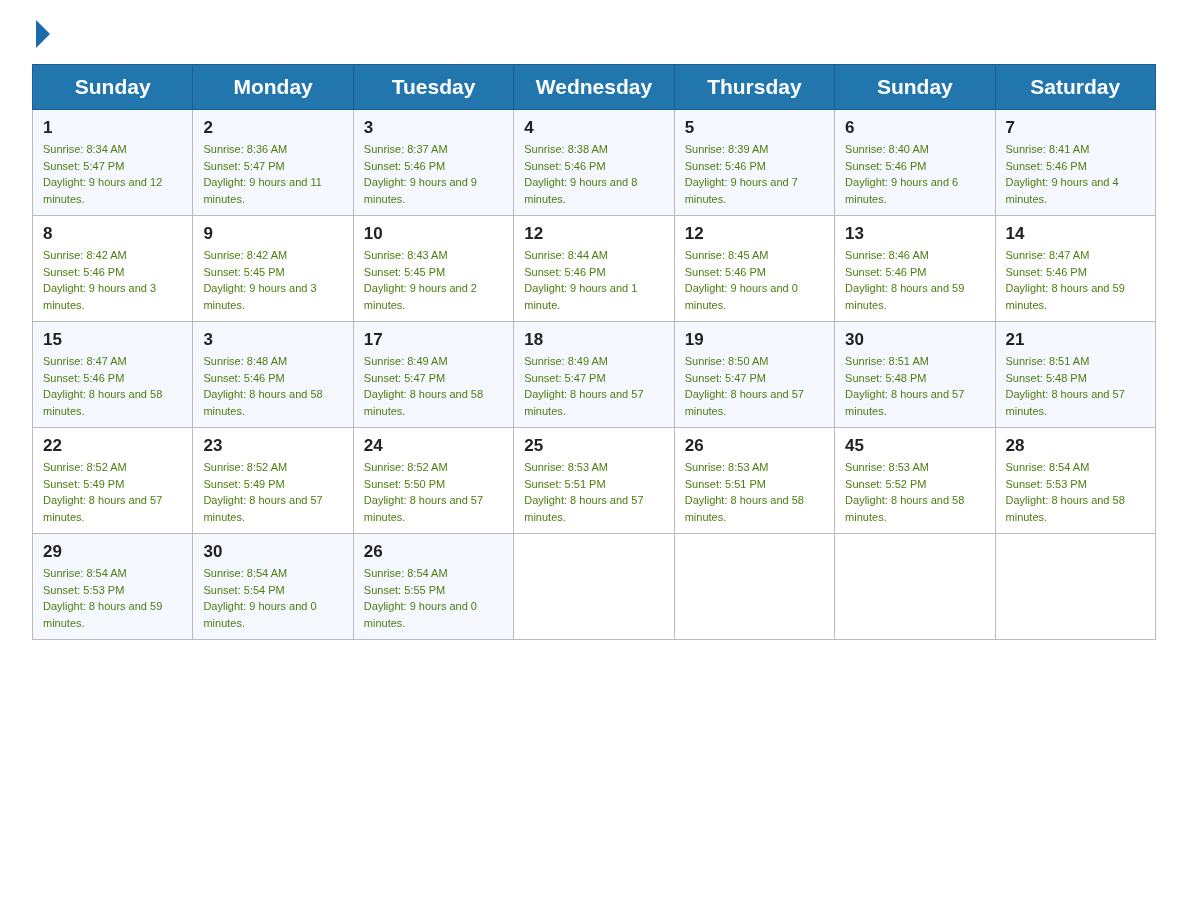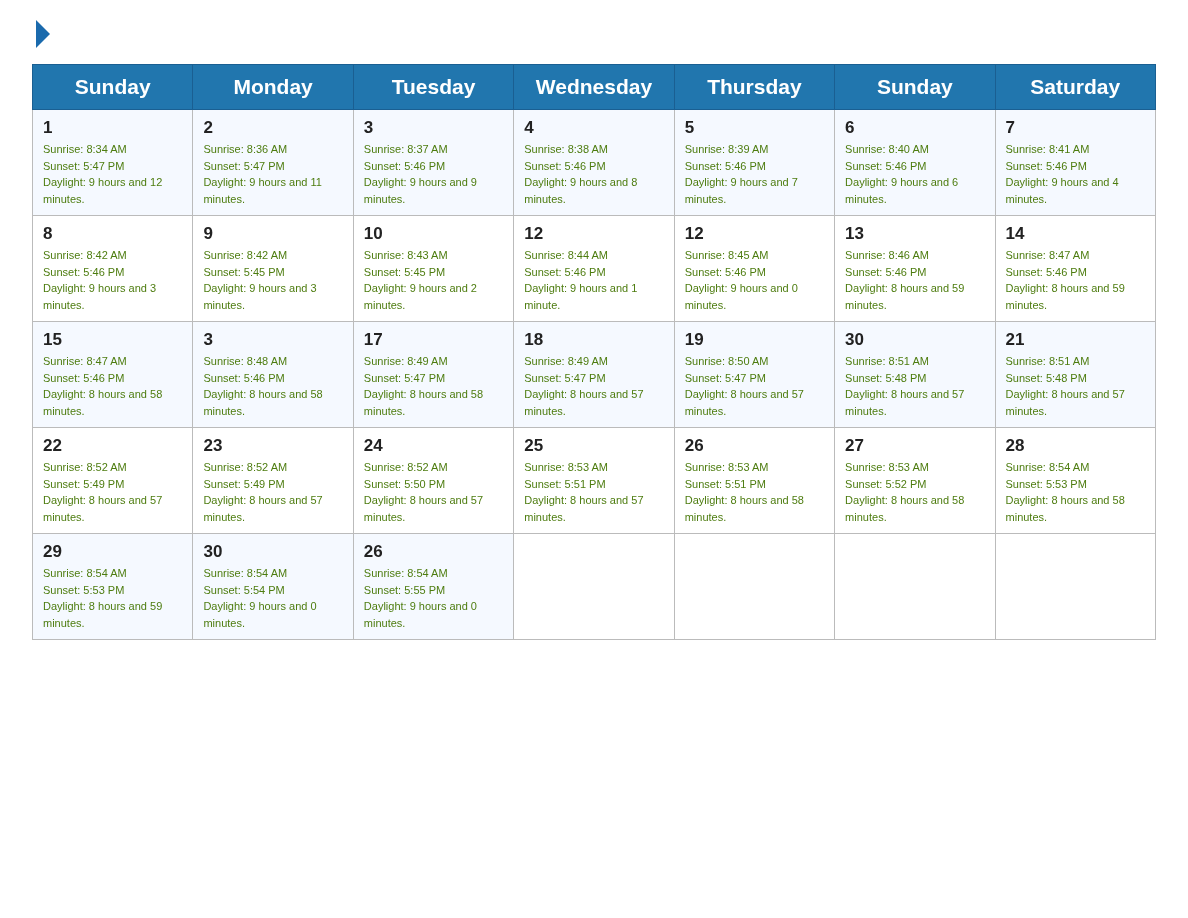--- a/index.html
+++ b/index.html
@@ -242,21 +242,21 @@
       </td>
         <td>
         <span class="day-number">25</span>
         <span class="day-info">Sunrise: 8:53 AM<br>Sunset: 5:51 PM<br>Daylight: 8 hours and 57 minutes.</span>
       </td>
         <td>
         <span class="day-number">26</span>
         <span class="day-info">Sunrise: 8:53 AM<br>Sunset: 5:51 PM<br>Daylight: 8 hours and 58 minutes.</span>
       </td>
         <td>
-        <span class="day-number">27</span>
+        <span class="day-number">45</span>
         <span class="day-info">Sunrise: 8:53 AM<br>Sunset: 5:52 PM<br>Daylight: 8 hours and 58 minutes.</span>
       </td>
         <td>
         <span class="day-number">28</span>
         <span class="day-info">Sunrise: 8:54 AM<br>Sunset: 5:53 PM<br>Daylight: 8 hours and 58 minutes.</span>
       </td>
       </tr>
       <tr>
         <td>
         <span class="day-number">29</span>

